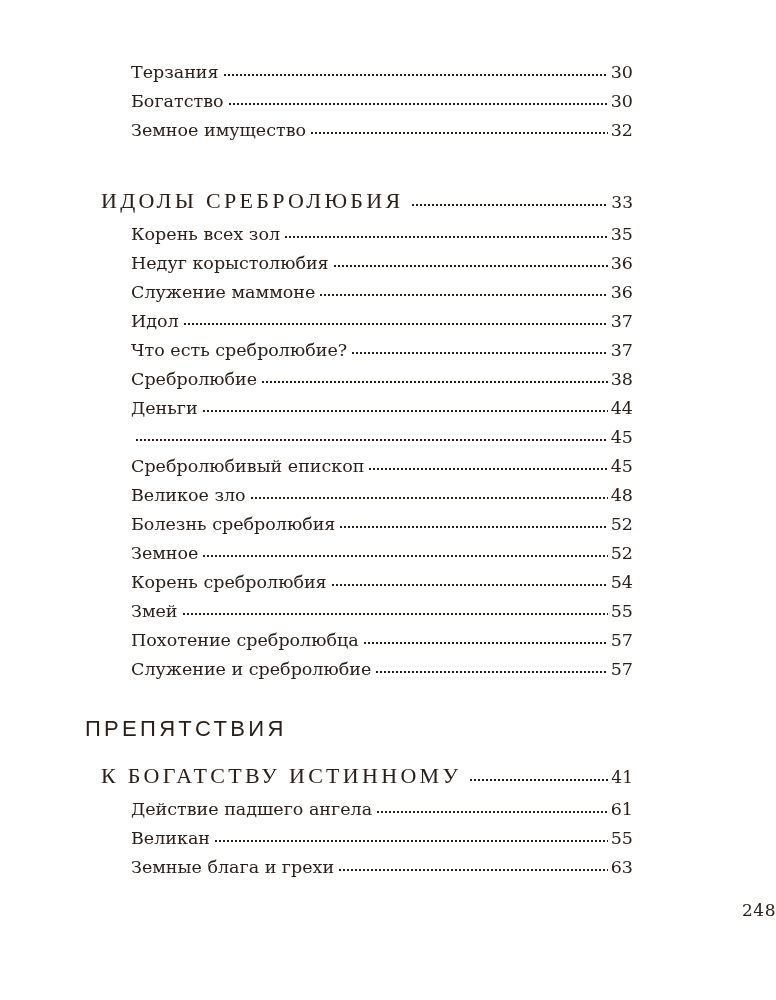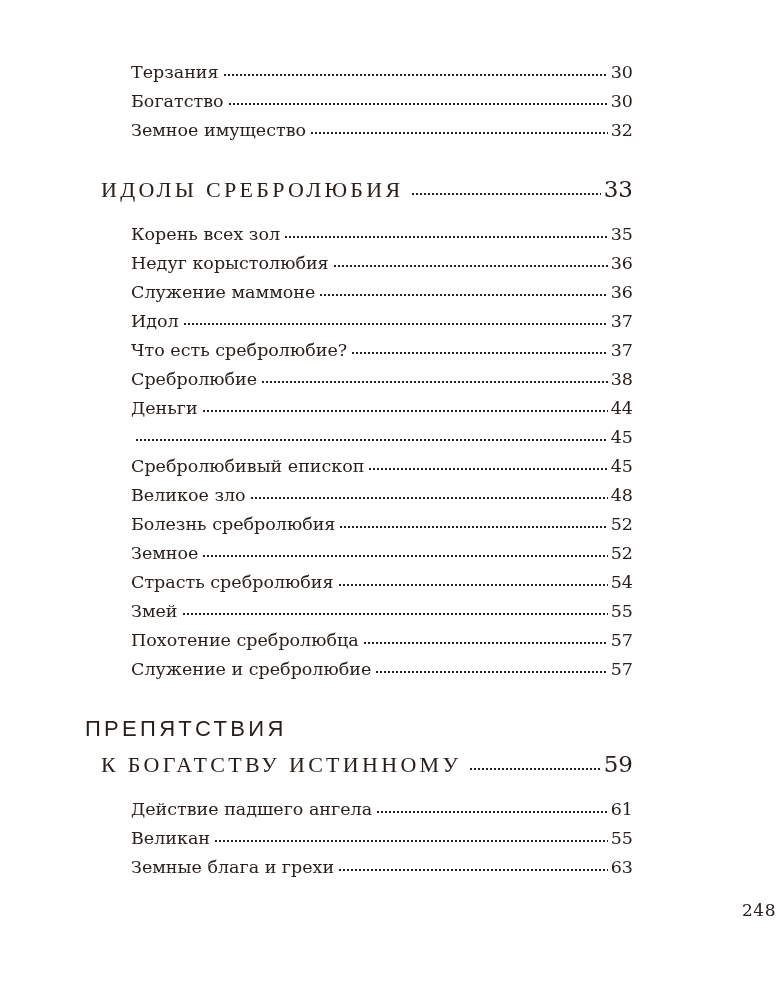--- a/index.html
+++ b/index.html
@@ -20,29 +20,29 @@
     flex: 1 1 auto; margin: 0 3px 0 4px; height: 4px;
     background-image: radial-gradient(circle, #2a201b 0.9px, transparent 1.1px);
     background-size: 4px 4px; background-repeat: repeat-x; background-position: left center;
     align-self: baseline; transform: translateY(-1px);
   }
   .row .p { flex: 0 0 auto; }
   .head {
     position: absolute; left: 101px; width: 532px;
     font-family: "Liberation Serif", "DejaVu Serif", serif;
     font-size: 22px; letter-spacing: 3.3px; line-height: 28px;
-    display: flex; align-items: baseline; white-space: nowrap;
+    display: flex; align-items: baseline; white-space: nowrap; margin-top: 12px;
   }
   .head .dots {
     flex: 1 1 auto; margin: 0 3px 0 8px; height: 4px;
     background-image: radial-gradient(circle, #2a201b 0.9px, transparent 1.1px);
     background-size: 4px 4px; background-repeat: repeat-x; background-position: left center;
     transform: translateY(-1px);
   }
-  .head .p { font-family: "DejaVu Serif", serif; font-size: 23px; letter-spacing: 0; }
+  .head .p { font-family: "DejaVu Serif", serif; font-size: 17px; letter-spacing: 0; }
   .head-line1 {
     position: absolute; left: 85px;
     font-family: Liberation Sans, sans-serif;
     font-size: 22px; letter-spacing: 3.3px; line-height: 28px; white-space: nowrap;
   }
   .folio {
     position: absolute; left: 0; width: 776px; top: 900px; text-align: right;
     font-size: 17px; letter-spacing: 0.5px;
   }
 </style>
@@ -126,21 +126,21 @@
       <span class="t">Болезнь сребролюбия</span>
       <span class="dots"></span>
       <span class="p">52</span>
     </div>
   <div class="row" style="top:541px">
       <span class="t">Земное</span>
       <span class="dots"></span>
       <span class="p">52</span>
     </div>
   <div class="row" style="top:570px">
-      <span class="t">Страсть сребролюбия</span>
+      <span class="t">Корень сребролюбия</span>
       <span class="dots"></span>
       <span class="p">54</span>
     </div>
   <div class="row" style="top:599px">
       <span class="t">Змей</span>
       <span class="dots"></span>
       <span class="p">55</span>
     </div>
   <div class="row" style="top:628px">
       <span class="t">Похотение сребролюбца</span>
@@ -150,21 +150,21 @@
   <div class="row" style="top:657px">
       <span class="t">Служение и сребролюбие</span>
       <span class="dots"></span>
       <span class="p">57</span>
     </div>
 
   <div class="head-line1" style="top:715px">ПРЕПЯТСТВИЯ</div>
   <div class="head" style="top:750px">
       <span>К БОГАТСТВУ ИСТИННОМУ</span>
       <span class="dots"></span>
-      <span class="p">59</span>
+      <span class="p">41</span>
     </div>
 
   <div class="row" style="top:797px">
       <span class="t">Действие падшего ангела</span>
       <span class="dots"></span>
       <span class="p">61</span>
     </div>
   <div class="row" style="top:826px">
       <span class="t">Великан</span>
       <span class="dots"></span>

